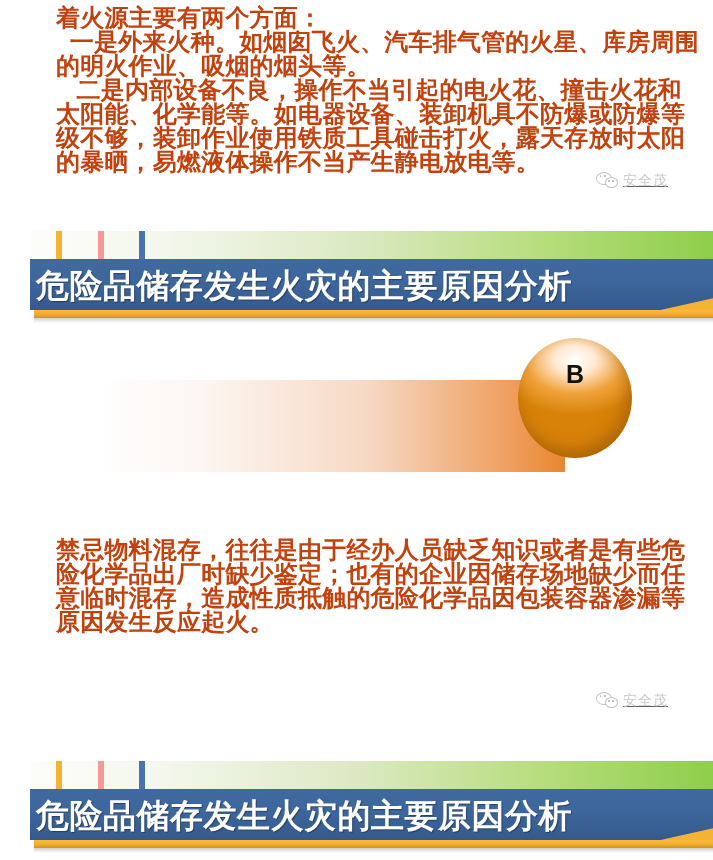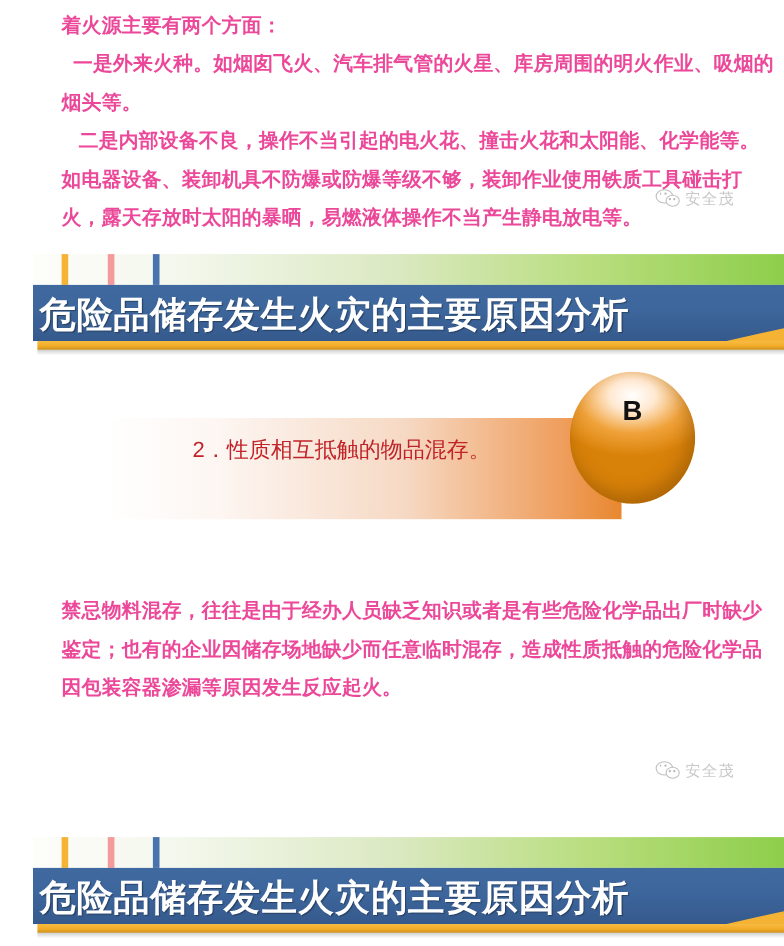--- a/index.html
+++ b/index.html
@@ -11,23 +11,23 @@
     width: 713px;
     height: 860px;
     position: relative;
     overflow: hidden;
     font-family: "Liberation Sans", "DejaVu Sans", sans-serif;
   }
 
   
   .para {
     position: absolute;
-    color: #ec4899;
-    font-size: 18px;
-    line-height: 35px;
+    color: #c2410c;
+    font-size: 24px;
+    line-height: 24px;
     font-weight: 700;
     letter-spacing: 0.2px;
     white-space: pre-wrap;
   }
   #intro-paragraph {
     left: 56px;
     top: 6px;
     width: 648px;
   }
   #body-paragraph {
@@ -36,20 +36,21 @@
     width: 652px;
   }
 
   
   .watermark {
     position: absolute;
     display: flex;
     align-items: flex-end;
     gap: 5px;
     opacity: 0.62;
+    text-decoration: underline;
   }
   .watermark .wm-logo {
     width: 22px;
     height: 18px;
     position: relative;
     flex: 0 0 auto;
   }
   .watermark .wm-logo .b1,
   .watermark .wm-logo .b2 {
     position: absolute;
@@ -238,21 +239,20 @@
   <div class="bluebar">
     <div class="notch"></div>
   </div>
   <div class="title">危险品储存发生火灾的主要原因分析</div>
   <div class="yellowbar"></div>
   <div class="shadowline"></div>
 </div>
 
 <div id="callout">
   <div class="band"></div>
-  <div class="callout-text">2．性质相互抵触的物品混存。</div>
   <div class="sphere">
     <span class="letter">B</span>
   </div>
 </div>
 
 <div class="para" id="body-paragraph">禁忌物料混存，往往是由于经办人员缺乏知识或者是有些危险化学品出厂时缺少鉴定；也有的企业因储存场地缺少而任意临时混存，造成性质抵触的危险化学品因包装容器渗漏等原因发生反应起火。</div>
 
 <div class="watermark" id="watermark-mid">
   <span class="wm-logo">
     <span class="b1"></span>

